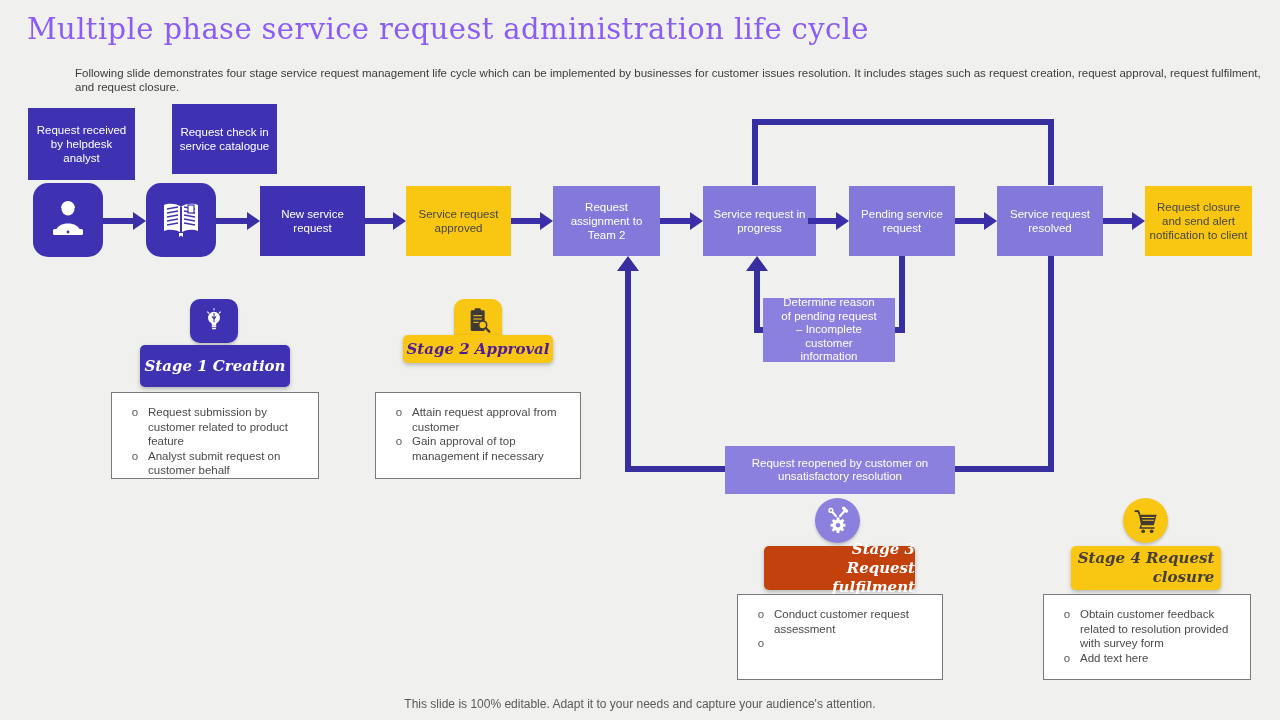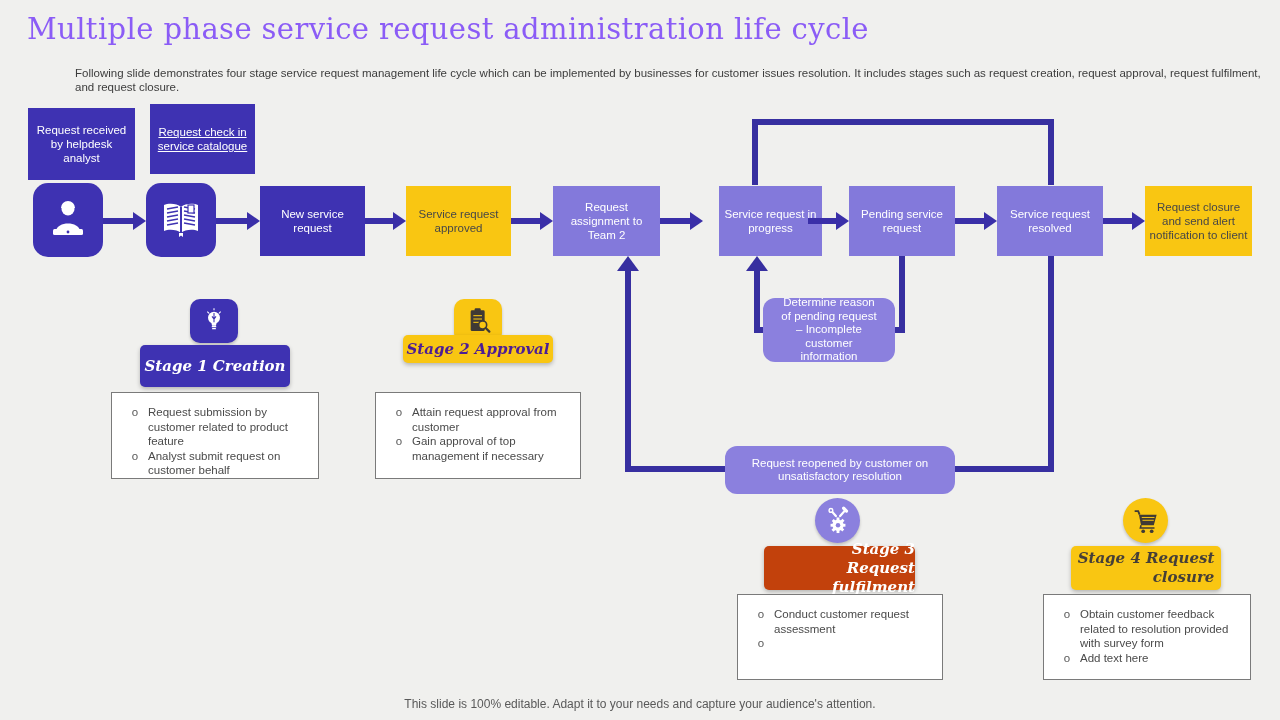--- a/index.html
+++ b/index.html
@@ -24,35 +24,35 @@
     font-size:11.5px; line-height:14px; color:#3c3c3c;margin-left:48px;
   }
 
   
   .tlabel {
     background:#3e32b2; color:#fff;
     display:flex; align-items:center; justify-content:center;
     text-align:center; font-size:11.5px; line-height:14px; padding:4px;
   }
   .tl1 { left:28px;  top:108px; width:107px; height:72px; }
-  .tl2 { left:150px; top:104px; width:105px; height:70px;text-decoration:underline; }
+  .tl2 { left:172px; top:104px; width:105px; height:70px; }
 
   
   .fbox {
     display:flex; align-items:center; justify-content:center;
     text-align:center; font-size:11.5px; line-height:14px; padding:4px;
     top:186px; height:70px;
   }
   .dark   { background:#3e32b2; color:#fff; }
   .purple { background:#8379db; color:#fff; }
   .yellow { background:#f9c612; color:#474747; }
   .fb3 { left:260px;  width:105px; }
   .fb4 { left:406px;  width:105px; }
   .fb5 { left:553px;  width:107px; }
-  .fb6 { left:703px;  width:103px;margin-left:16px; }
+  .fb6 { left:703px;  width:113px; }
   .fb7 { left:849px;  width:106px; }
   .fb8 { left:997px;  width:106px; }
   .fb9 { left:1145px; width:107px; }
 
   .itile {
     top:183px; width:70px; height:74px; border-radius:15px;
     background:#3e32b2; display:flex; align-items:center; justify-content:center;
   }
   .it1 { left:33px; } .it2 { left:146px; }
 
@@ -70,21 +70,21 @@
   
   .line { background:#372fa0; }
   .bracket-top { left:752px; top:119px; width:302px; height:66px;
     border-top:6px solid #372fa0; border-left:6px solid #372fa0; border-right:6px solid #372fa0; }
   .uphead { width:0; height:0;
     border-left:11px solid transparent; border-right:11px solid transparent;
     border-bottom:15px solid #372fa0; }
 
   
   .note {
-    background:#8b80de; color:#fff; border-radius:12px;
+    background:#8b80de; color:#fff; border-radius:0;
     display:flex; align-items:center; justify-content:center;
     text-align:center; font-size:11.5px; line-height:13.5px; padding:15px;
   }
   .note1 { left:763px; top:298px; width:132px; height:64px; }
   .note2 { left:725px; top:446px; width:230px; height:48px; }
 
   
   .stile {
     display:flex; align-items:center; justify-content:center;
     box-shadow:0 2px 3px rgba(0,0,0,0.2);

